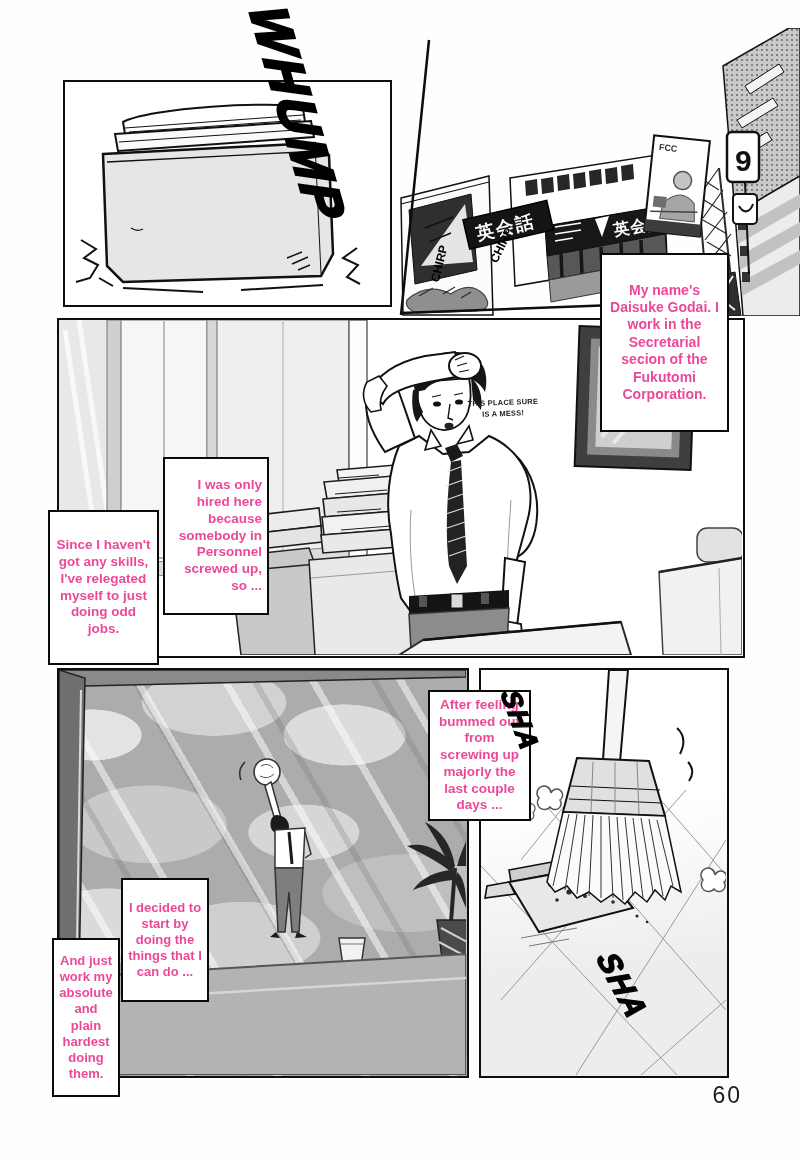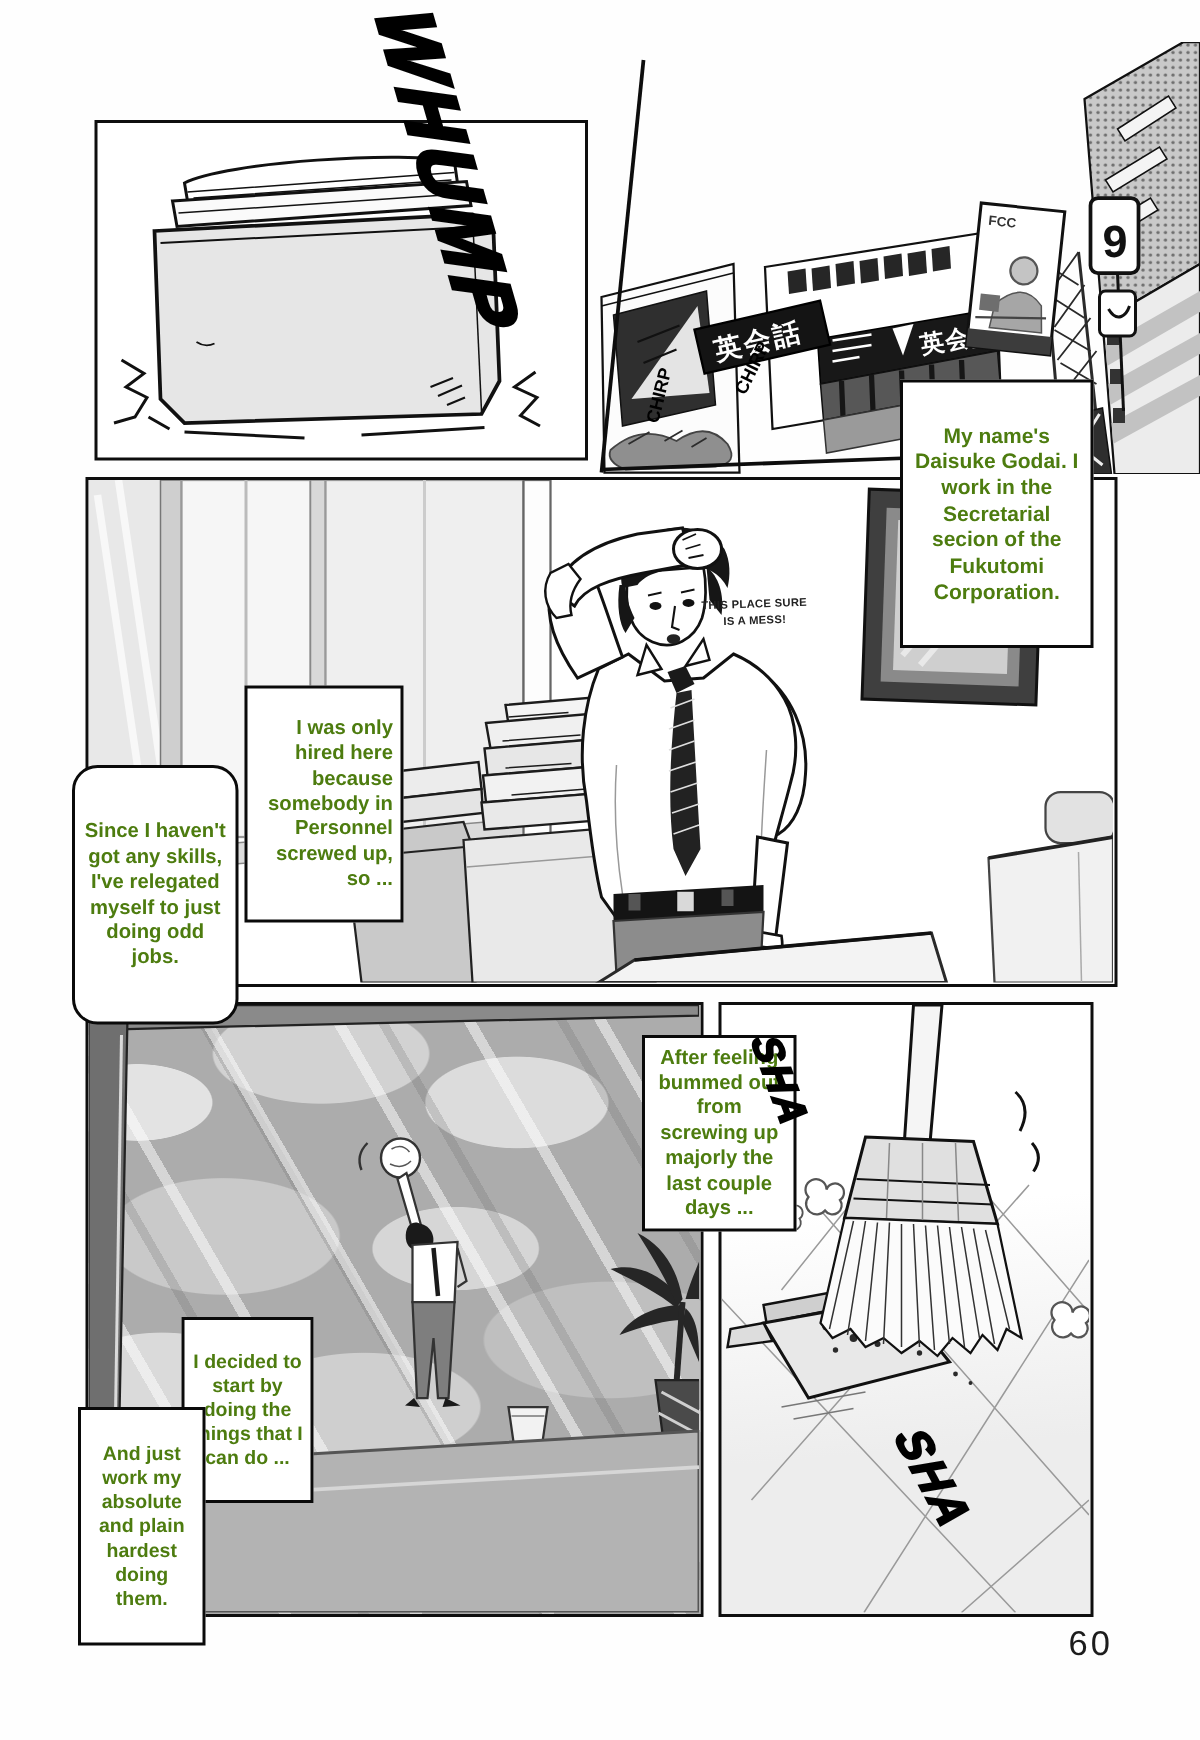--- a/index.html
+++ b/index.html
@@ -2,21 +2,21 @@
 <html><head>
 <meta charset="utf-8">
 <style>
   html,body{margin:0;padding:0;background:#888;}
   #page{position:relative;width:800px;height:1160px;margin:0 auto;background:#fefefe;
         font-family:"Liberation Sans",sans-serif;overflow:hidden;}
   .panel{position:absolute;border:2.5px solid #0e0e0e;background:#fff;box-sizing:border-box;overflow:hidden;}
   .noborder{border:none;background:transparent;overflow:visible;}
   .caption{position:absolute;background:#fff;border:2.5px solid #0a0a0a;box-sizing:border-box;
            z-index:5;display:flex;align-items:center;justify-content:center;text-align:center;
-           font-weight:bold;font-size:13.5px;line-height:1.24;color:#4d7c0f;padding:6px 5px;}
+           font-weight:bold;font-size:13.5px;line-height:1.24;color:#ec4899;padding:6px 5px;}
   .sfx{position:absolute;font-weight:bold;font-style:italic;color:#000;white-space:nowrap;
        transform-origin:0 0;z-index:6;font-family:"Liberation Sans",sans-serif;}
   #sfx-whump{left:298px;top:6px;font-size:52px;letter-spacing:4px;
              transform:rotate(74deg) skewX(-14deg);-webkit-text-stroke:3px #000;}
   #sfx-sha1{left:524px;top:688px;font-size:27px;letter-spacing:2px;
             transform:rotate(70deg) skewX(-8deg);-webkit-text-stroke:1.5px #000;}
   #sfx-sha2{left:622px;top:948px;font-size:31px;letter-spacing:2px;
             transform:rotate(62deg) skewX(-8deg);-webkit-text-stroke:1.5px #000;}
   #sfx-chirp1{left:428px;top:280px;font-size:12px;transform:rotate(-76deg);font-style:normal;}
   #sfx-chirp2{left:487px;top:259px;font-size:12px;transform:rotate(-64deg);font-style:normal;}
@@ -344,30 +344,30 @@
       <use href="#puff" x="222" y="210"></use>
     </svg>
   </div>
 
   <div class="caption" style="left:600px;top:253px;width:129px;height:179px;font-size:14px;">
     <span>My name's Daisuke Godai. I work in the Secretarial secion of the Fukutomi Corporation.</span>
   </div>
   <div class="caption" style="left:163px;top:457px;width:106px;height:158px;text-align:right;">
     <span>I was only hired here because somebody in Personnel screwed up, so ...</span>
   </div>
-  <div class="caption" style="left:48px;top:510px;width:111px;height:173px;border-radius:17px;">
+  <div class="caption" style="left:48px;top:510px;width:111px;height:155px;">
     <span>Since I haven't got any skills, I've relegated myself to just doing odd jobs.</span>
   </div>
   <div class="caption" style="left:428px;top:690px;width:103px;height:131px;">
     <span>After feeling bummed out from screwing up majorly the last couple days ...</span>
   </div>
   <div class="caption" style="left:121px;top:878px;width:88px;height:124px;font-size:13px;">
     <span>I decided to start by doing the things that I can do ...</span>
   </div>
-  <div class="caption" style="left:52px;top:938px;width:85px;height:159px;font-size:13px;">
+  <div class="caption" style="left:52px;top:938px;width:68px;height:159px;font-size:13px;">
     <span>And just work my absolute and plain hardest doing them.</span>
   </div>
 
   <div id="thought">THIS PLACE SURE IS A MESS!</div>
 
   <div class="sfx" id="sfx-whump">WHUMP</div>
   <div class="sfx" id="sfx-chirp1">CHIRP</div>
   <div class="sfx" id="sfx-chirp2">CHIRP</div>
   <div class="sfx" id="sfx-sha1">SHA</div>
   <div class="sfx" id="sfx-sha2">SHA</div>

